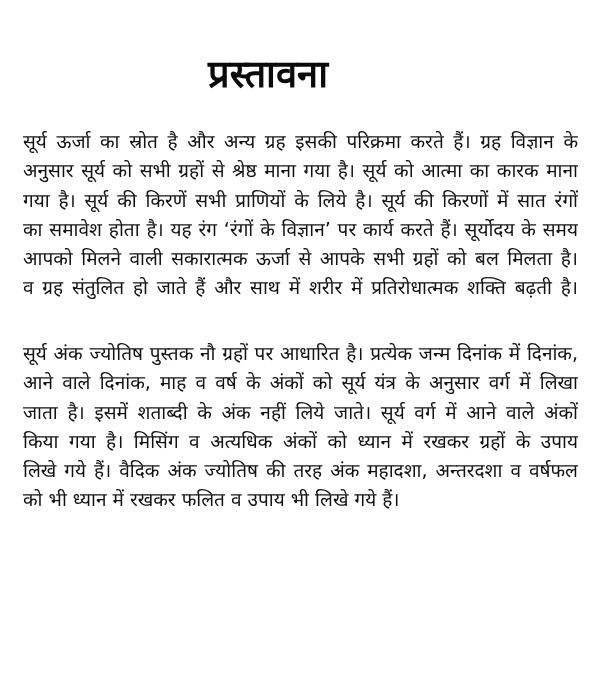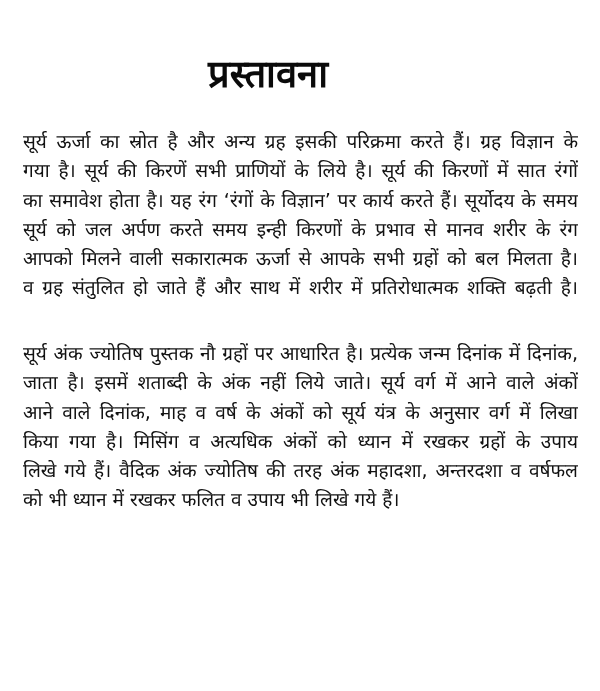--- a/index.html
+++ b/index.html
@@ -55,28 +55,28 @@
     }
   </style>
 </head>
 <body>
 
 <div class="page">
   <h1 class="title">प्रस्तावना</h1>
 
   <div class="para para-1">
     <span class="line">सूर्य ऊर्जा का स्रोत है और अन्य ग्रह इसकी परिक्रमा करते हैं। ग्रह विज्ञान के</span>
+    <span class="line">अनुसार सूर्य को सभी ग्रहों से श्रेष्ठ माना गया है। सूर्य को आत्मा का कारक माना</span>
     <span class="line">गया है। सूर्य की किरणें सभी प्राणियों के लिये है। सूर्य की किरणों में सात रंगों</span>
     <span class="line">का समावेश होता है। यह रंग ‘रंगों के विज्ञान’ पर कार्य करते हैं। सूर्योदय के समय</span>
-    <span class="line">सूर्य को जल अर्पण करते समय इन्ही किरणों के प्रभाव से मानव शरीर के रंग</span>
     <span class="line">आपको मिलने वाली सकारात्मक ऊर्जा से आपके सभी ग्रहों को बल मिलता है।</span>
     <span class="line">व ग्रह संतुलित हो जाते हैं और साथ में शरीर में प्रतिरोधात्मक शक्ति बढ़ती है।</span>
   </div>
 
   <div class="para para-2">
     <span class="line">सूर्य अंक ज्योतिष पुस्तक नौ ग्रहों पर आधारित है। प्रत्येक जन्म दिनांक में दिनांक,</span>
+    <span class="line">आने वाले दिनांक, माह व वर्ष के अंकों को सूर्य यंत्र के अनुसार वर्ग में लिखा</span>
     <span class="line">जाता है। इसमें शताब्दी के अंक नहीं लिये जाते। सूर्य वर्ग में आने वाले अंकों</span>
-    <span class="line">आने वाले दिनांक, माह व वर्ष के अंकों को सूर्य यंत्र के अनुसार वर्ग में लिखा</span>
     <span class="line">किया गया है। मिसिंग व अत्यधिक अंकों को ध्यान में रखकर ग्रहों के उपाय</span>
     <span class="line">लिखे गये हैं। वैदिक अंक ज्योतिष की तरह अंक महादशा, अन्तरदशा व वर्षफल</span>
     <span class="line last">को भी ध्यान में रखकर फलित व उपाय भी लिखे गये हैं।</span>
   </div>
 </div>
 
 </body></html>

